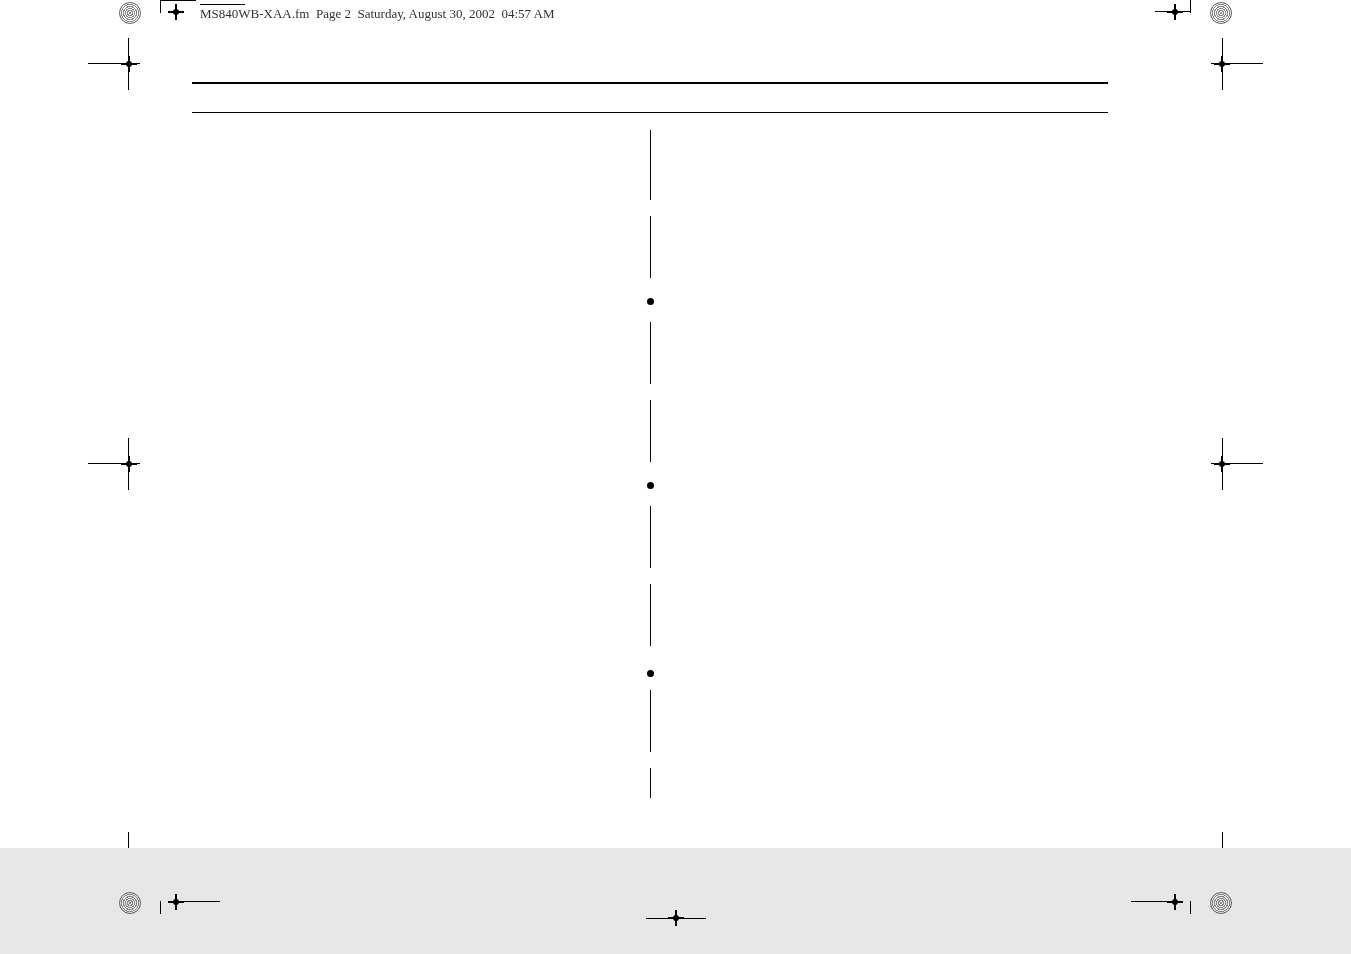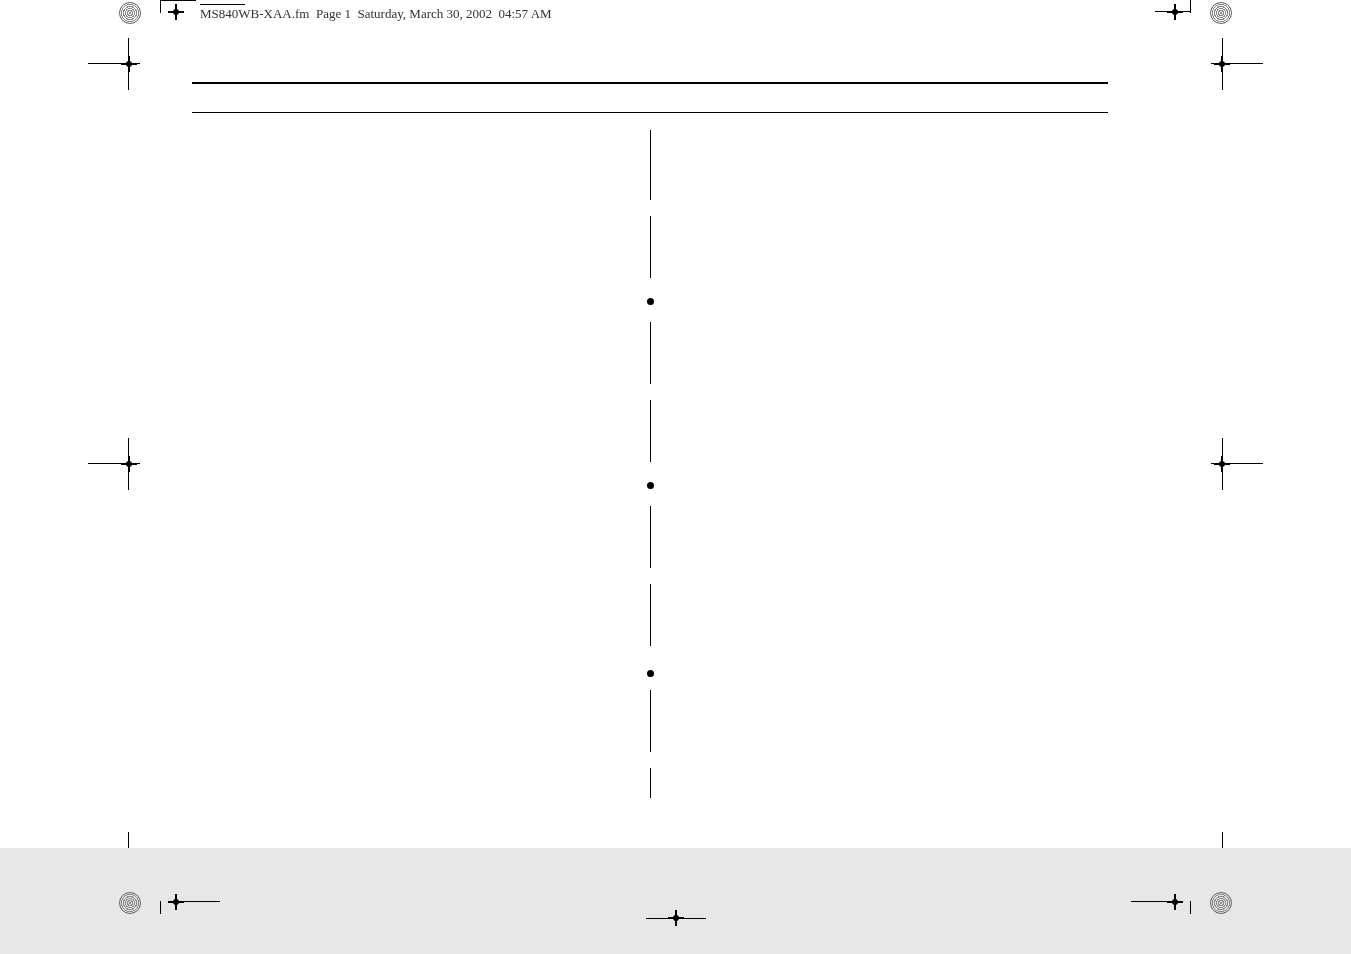--- a/index.html
+++ b/index.html
@@ -114,21 +114,21 @@
 
 <div class="tl-circle"></div>
 <div class="tl-line-top"></div>
 <div class="tl-line-v"></div>
 <div class="arrow tl-arrow">
     <div class="dot"></div>
   </div>
 
 <div class="header-overline"></div>
 <div class="header-text">
-  <span>MS840WB-XAA.fm</span>&nbsp;&nbsp;<span>Page 1</span>&nbsp;&nbsp;<span>Saturday, March 30, 2002</span>&nbsp;&nbsp;<span>04:57 AM</span>
+  <span>MS840WB-XAA.fm</span>&nbsp;&nbsp;<span>Page 2</span>&nbsp;&nbsp;<span>Saturday, August 30, 2002</span>&nbsp;&nbsp;<span>04:57 AM</span>
 </div>
 
 <div class="tr-line-h"></div>
 <div class="tr-line-v"></div>
 <div class="arrow tr-arrow">
     <div class="dot"></div>
   </div>
 <div class="tr-circle"></div>
 
 <div class="edge-cross left-top-group">

